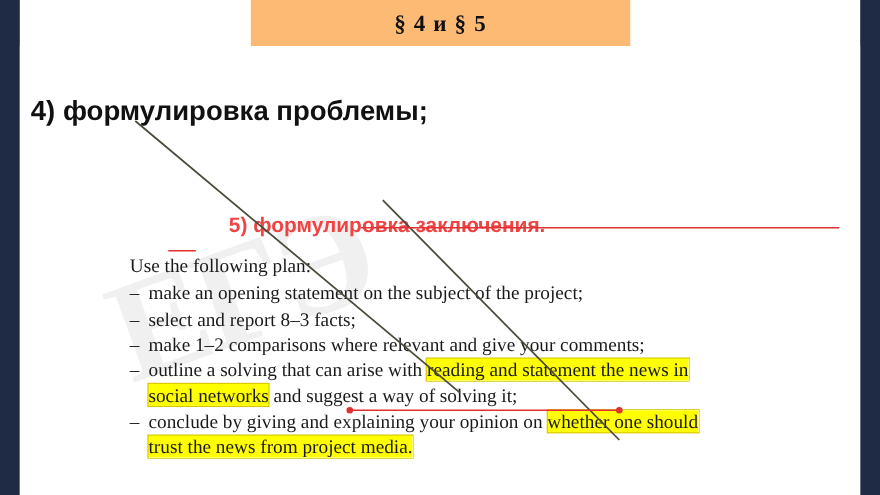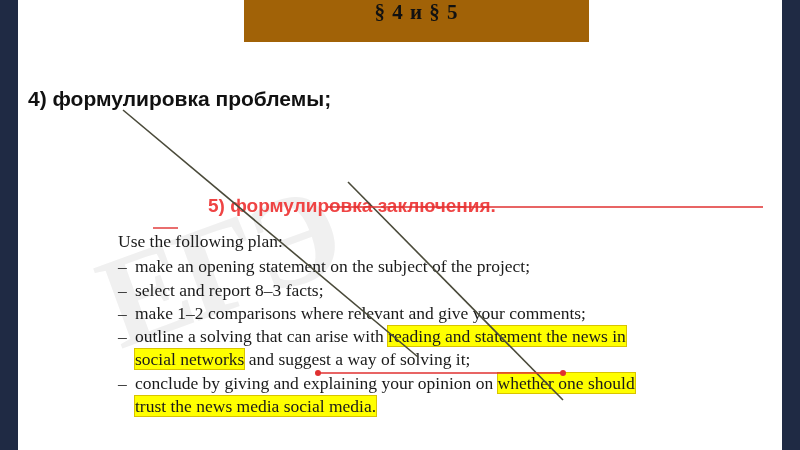--- a/index.html
+++ b/index.html
@@ -32,26 +32,27 @@
     position: absolute;
     right: 0;
     top: 0;
     width: 18px;
     height: 450px;
     background: #1f2a44;
   }
   
   .title-bar {
     position: absolute;
-    left: 244px;
+    left: 228px;
     top: 0;
     width: 345px;
     height: 42px;
-    background: #a16207;
+    background: #fdba74;
     display: flex;
+    align-items: center;
     justify-content: center;
   }
   .title-text {
     font-family: "Liberation Serif", serif;
     font-size: 21px;
     font-weight: bold;
     color: #111111;
     letter-spacing: 1px;
   }
   
@@ -75,21 +76,21 @@
     color: #f0f0f0;
     transform: rotate(-20deg);
     user-select: none;
     letter-spacing: -6px;
     z-index: 0;
   }
   .point4 {
     position: absolute;
     left: 10px;
     top: 45px;
-    font-size: 21px;
+    font-size: 25px;
     font-weight: bold;
     color: #111111;
     z-index: 3;
   }
   .point5 {
     position: absolute;
     left: 190px;
     top: 113px;
     font-size: 19px;
     font-weight: bold;
@@ -182,21 +183,21 @@
 
       <p class="plan-line">
         <span class="indent"></span><span class="hl">social networks</span><span> and suggest a way of solving it;</span>
       </p>
 
       <p class="plan-line">
         <span class="dash">–</span><span>conclude by giving and explaining your opinion on </span><span class="hl">whether one should</span>
       </p>
 
       <p class="plan-line">
-        <span class="indent"></span><span class="hl">trust the news media social media.</span>
+        <span class="indent"></span><span class="hl">trust the news from project media.</span>
       </p>
     </div>
 
     <svg class="arrows" viewBox="0 0 764 408" preserveAspectRatio="none" style="z-index:5;">
       <line x1="310" y1="165" x2="745" y2="165" stroke="#e03030" stroke-width="1.4"></line>
       <line x1="135" y1="186" x2="160" y2="186" stroke="#e03030" stroke-width="1.4"></line>
       <line x1="300" y1="331" x2="545" y2="331" stroke="#e03030" stroke-width="1.4"></line>
       <circle cx="300" cy="331" r="3" fill="#e03030"></circle>
       <circle cx="545" cy="331" r="3" fill="#e03030"></circle>
     </svg>

